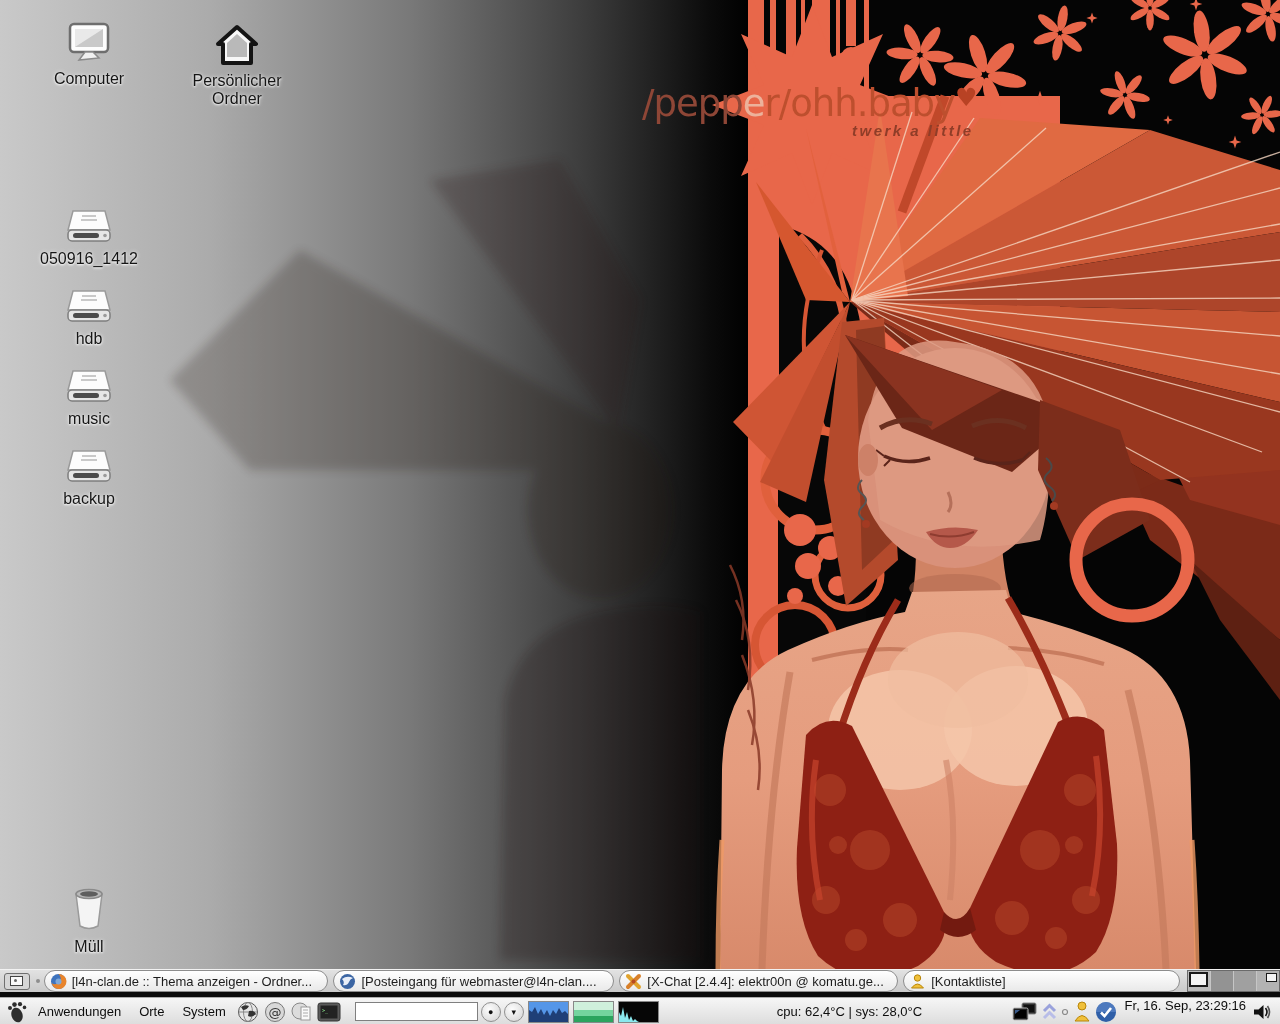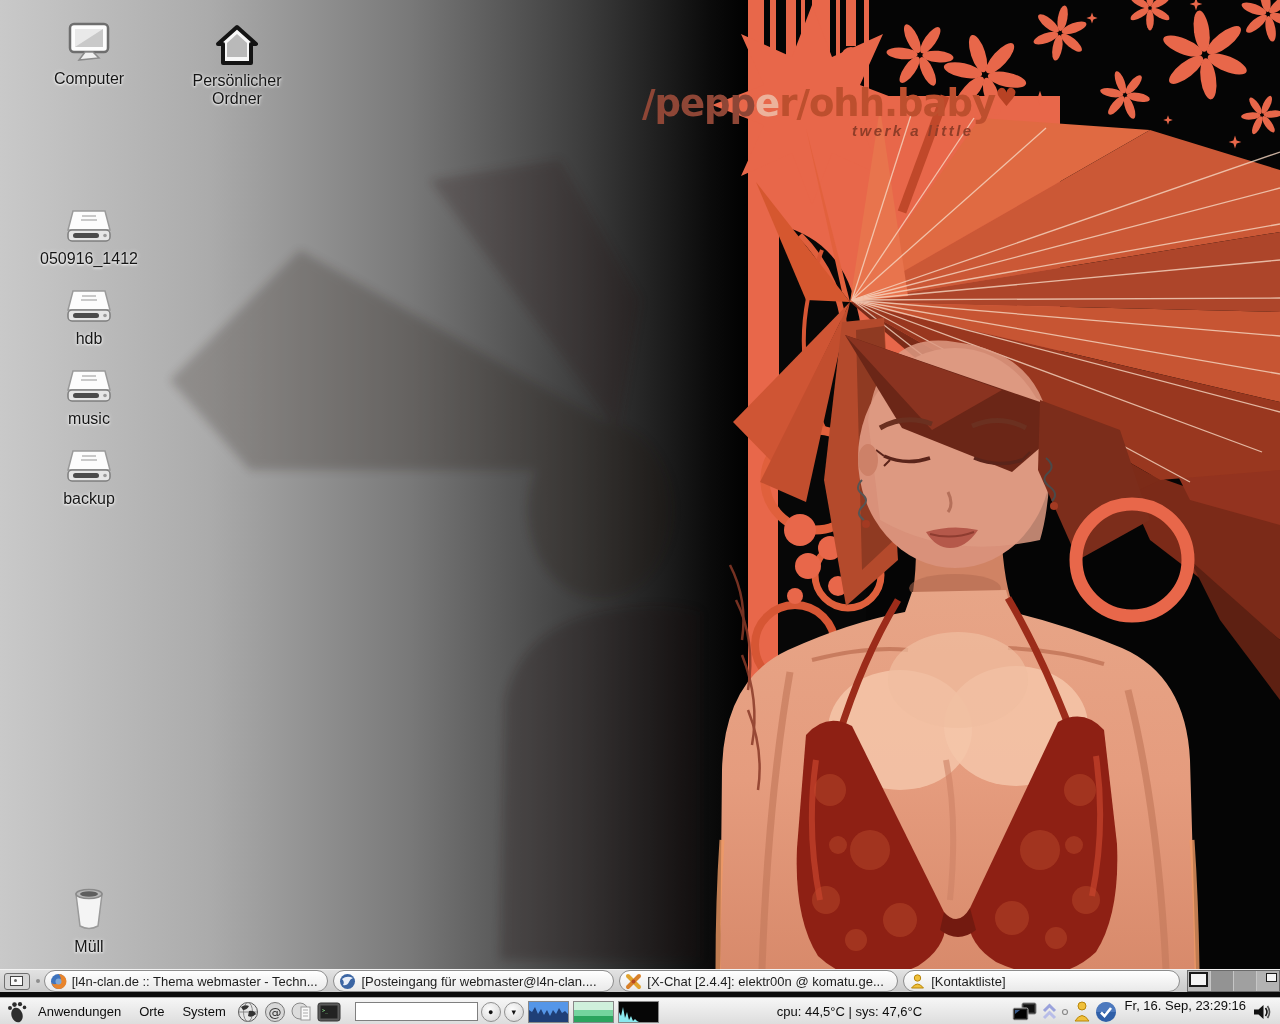--- a/index.html
+++ b/index.html
@@ -1,21 +1,21 @@
 <!DOCTYPE html>
 <html><head>
 <meta charset="utf-8">
 <style>
   html,body{margin:0;padding:0;background:#000;}
   #screen{position:relative;width:1280px;height:1024px;overflow:hidden;
           font-family:"Liberation Sans","DejaVu Sans",sans-serif;}
   
   #desktop{position:absolute;left:0;top:0;width:1280px;height:969px;}
   #wallpaper{position:absolute;left:0;top:0;}
-  .brand{position:absolute;left:642px;top:82px;font-weight:bold;font-size:37px;
+  .brand{position:absolute;left:642px;top:82px;font-weight:normal;font-size:37px;
          letter-spacing:-1px;white-space:nowrap;font-family:"DejaVu Sans","Liberation Sans",sans-serif;}
   .brand .p1{color:#8e4636;}
   .brand .p2{color:#ecb29b;}
   .brand .p3{color:#bd4f2e;}
   .brand .heart{color:#b84224;font-size:25px;vertical-align:10px;}
   .tagline{position:absolute;left:852px;top:122px;font-size:15px;letter-spacing:2.5px;
            color:#8f3d28;font-weight:bold;font-style:italic;}
   .dicon{position:absolute;width:130px;text-align:center;cursor:default;}
   .dicon .dlabel{display:block;margin-top:2px;font-size:16px;color:#151515;
                  text-shadow:0 1px 2px rgba(255,255,255,.95),0 0 4px rgba(255,255,255,.8);}
@@ -365,21 +365,21 @@
         <div class="mini"></div>
       </div>
     <div class="handle"></div>
 
     <div class="task" style="width:272px">
       <svg class="ticon" viewBox="0 0 17 17">
         <circle cx="8.5" cy="8.5" r="7.5" fill="#3f74be"></circle>
         <path d="M8.5,1 A7.5,7.5 0 1 1 1.6,10 A5.6,5.6 0 0 0 8.5,1 Z" fill="#e8842c"></path>
         <circle cx="8.5" cy="8.5" r="3" fill="#7fa8d8"></circle>
       </svg>
-      <span>[l4n-clan.de :: Thema webmaster - Techn...</span>
+      <span>[l4n-clan.de :: Thema anzeigen - Ordner...</span>
     </div>
 
     <div class="task" style="width:268px">
       <svg class="ticon" viewBox="0 0 17 17">
         <circle cx="8.5" cy="8.5" r="7.5" fill="#3c66a4"></circle>
         <path d="M3,6 Q8,2 14,5 Q11,6 10,9 Q8,13 4,12 Q6,9 3,6 Z" fill="#e8eef8"></path>
       </svg>
       <span>[Posteingang für webmaster@l4n-clan....</span>
     </div>
 
@@ -473,21 +473,21 @@
     <svg class="mon" width="39" height="20" viewBox="0 0 39 20">
       <rect width="39" height="8" fill="#cff0dc"></rect>
       <rect y="8" width="39" height="6" fill="#74d49e"></rect>
       <rect y="14" width="39" height="6" fill="#2ba45e"></rect>
     </svg>
     <svg class="mon" width="39" height="20" viewBox="0 0 39 20">
       <rect width="39" height="20" fill="#060606"></rect>
       <polygon points="0,20 0,10 2,14 4,5 6,16 8,10 10,18 12,14 14,19 16,17 18,19 20,20" fill="#8ae8ee"></polygon>
     </svg>
 
-    <div class="sensors">cpu: 44,5°C | sys: 47,6°C</div>
+    <div class="sensors">cpu: 62,4°C | sys: 28,0°C</div>
 
     <div class="tray">
       <svg class="ticn" width="26" height="20" viewBox="0 0 26 20">
         <rect x="10" y="1" width="14" height="11" rx="1.5" fill="#2c2c2c" stroke="#8a8a8a"></rect>
         <rect x="12" y="3" width="10" height="7" fill="#111"></rect>
         <rect x="1" y="6" width="15" height="12" rx="1.5" fill="#1d1d1d" stroke="#bbb"></rect>
         <rect x="3" y="8" width="11" height="8" fill="#000"></rect>
         <path d="M3,8 L8,8 L3,12 Z" fill="#3a5a8a"></path>
       </svg>
       <svg class="ticn" width="15" height="20" viewBox="0 0 15 20">

